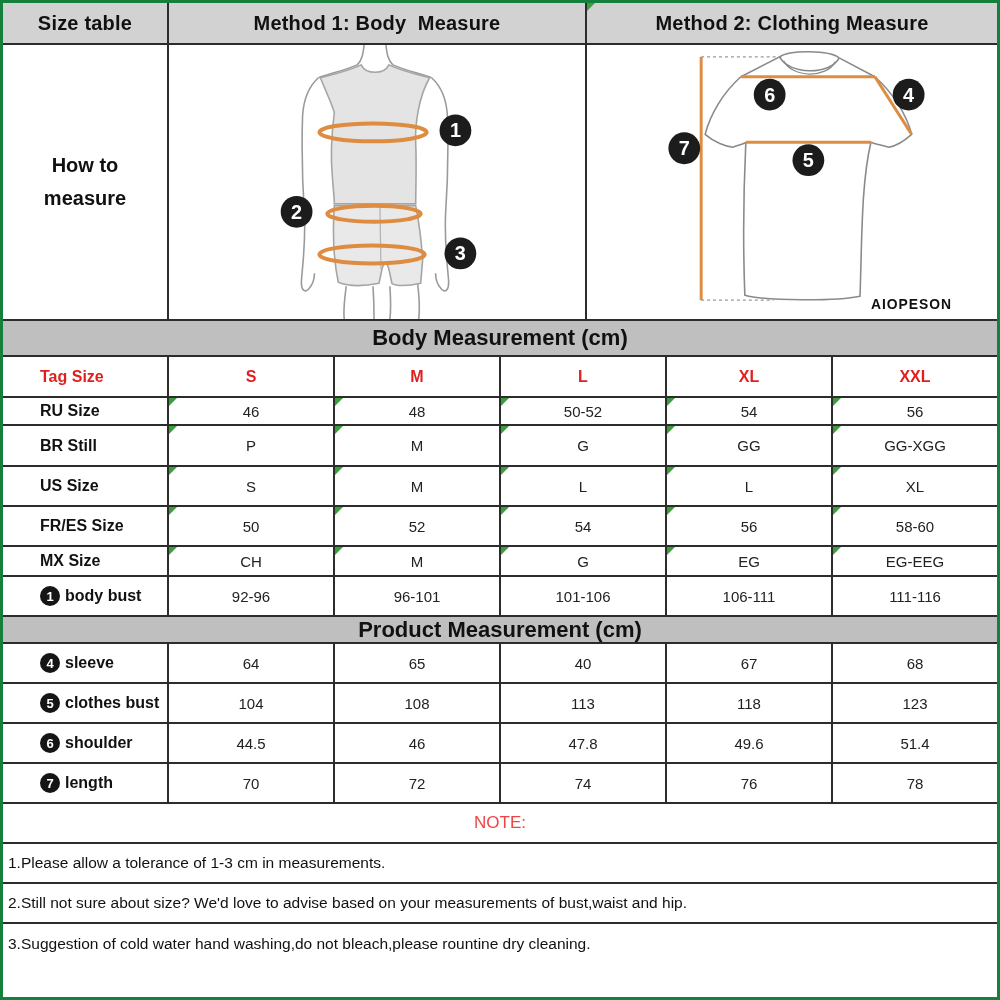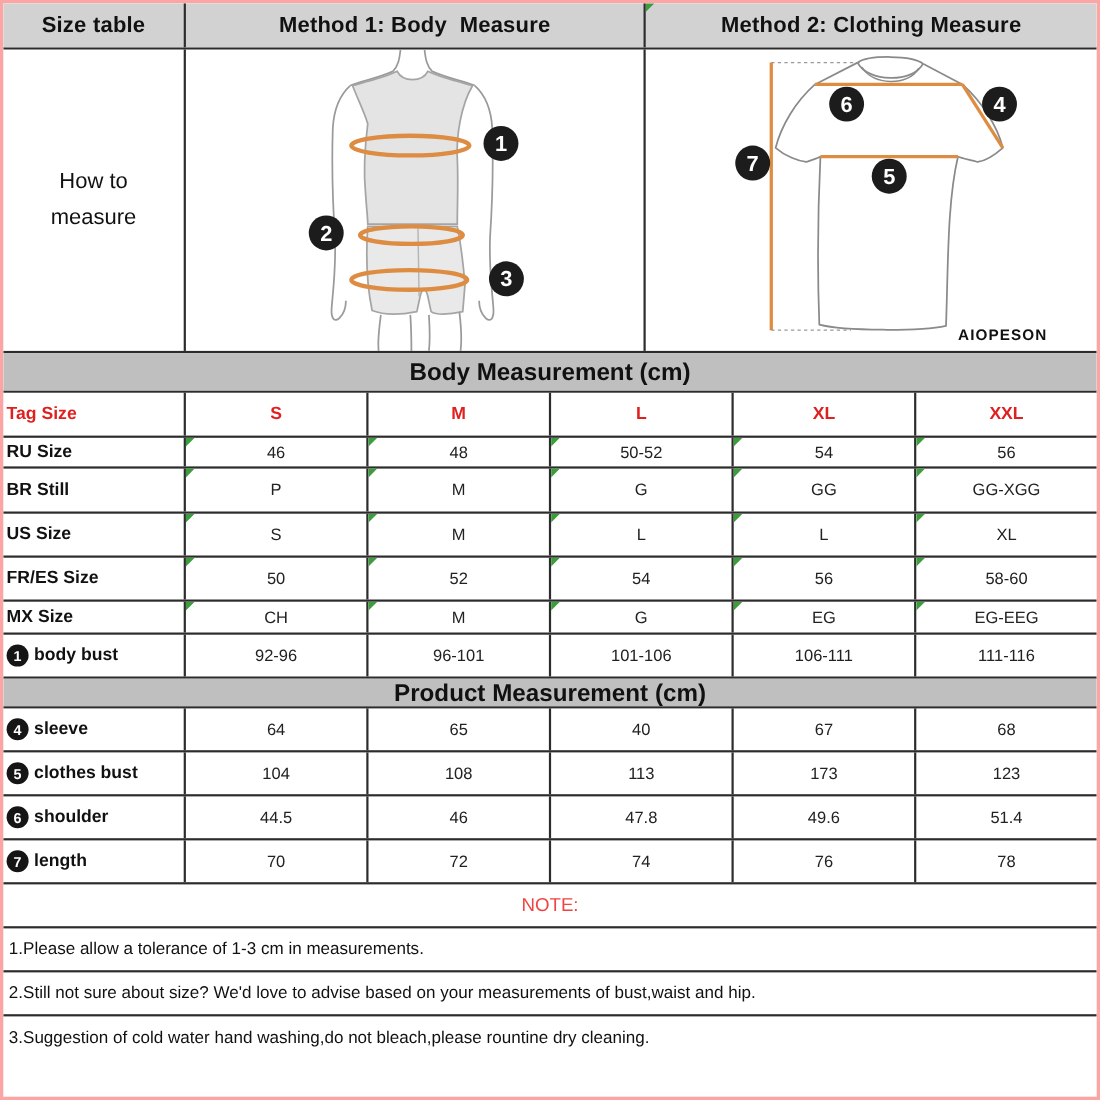--- a/index.html
+++ b/index.html
@@ -1,43 +1,43 @@
 <!DOCTYPE html>
 <html><head>
 <meta charset="utf-8">
 <style>
   html,body { margin:0; padding:0; background:#ffffff; }
   * { box-sizing:border-box; }
   .sheet {
     width:1000px; height:1000px;
-    border:3px solid #fca5a5;
+    border:3px solid #15803d;
     font-family:"Liberation Sans", sans-serif;
     color:#111;
     background:#fff;
     overflow:hidden;
   }
   .row { display:grid; border-top:2px solid #2c2c2c; }
   .row:first-child { border-top:none; }
   .g3 { grid-template-columns:164px 418px 1fr; }
   .g6 { grid-template-columns:164px repeat(5,1fr); }
   .g1 { grid-template-columns:1fr; }
   .cell {
     position:relative;
     display:flex; align-items:center; justify-content:center;
     border-left:2px solid #2c2c2c;
     overflow:hidden;
     white-space:pre-wrap;
   }
   .cell:first-child { border-left:none; }
   .hdr { background:#d2d2d2; font-weight:bold; font-size:20px; letter-spacing:.2px; }
   .bar { background:#bfbfbf; font-weight:bold; font-size:22px; }
-  .label { justify-content:flex-start; padding-left:3px; font-weight:bold; font-size:16px; }
+  .label { justify-content:flex-start; padding-left:19px; font-weight:bold; font-size:16px;margin-left:18px; }
   .val  { font-size:15px; color:#222; }
   .tagred { color:#e01f1f; font-weight:bold; font-size:16px; }
-  .howto { flex-direction:column; font-weight:normal; font-size:20px; line-height:1.65; }
+  .howto { flex-direction:column; font-weight:bold; font-size:20px; line-height:1.65; }
   .note-title { color:#ef4444; font-size:17px; }
   .note { justify-content:flex-start; padding-left:5px; font-size:15.5px; }
   .mk {
     display:inline-flex; align-items:center; justify-content:center;
     width:20px; height:20px; border-radius:50%;
     background:#151515; color:#fff;
     font-size:13px; font-weight:bold;
     margin-right:5px; flex:0 0 auto;
   }
   .gtri {
@@ -217,21 +217,21 @@
     <div class="cell val">68</div>
   </div>
   <div class="row g6" style="height:40px">
     <div class="cell label">
       <span class="mk">5</span>
       <span>clothes bust</span>
     </div>
     <div class="cell val">104</div>
     <div class="cell val">108</div>
     <div class="cell val">113</div>
-    <div class="cell val">173</div>
+    <div class="cell val">118</div>
     <div class="cell val">123</div>
   </div>
   <div class="row g6" style="height:40px">
     <div class="cell label">
       <span class="mk">6</span>
       <span>shoulder</span>
     </div>
     <div class="cell val">44.5</div>
     <div class="cell val">46</div>
     <div class="cell val">47.8</div>

